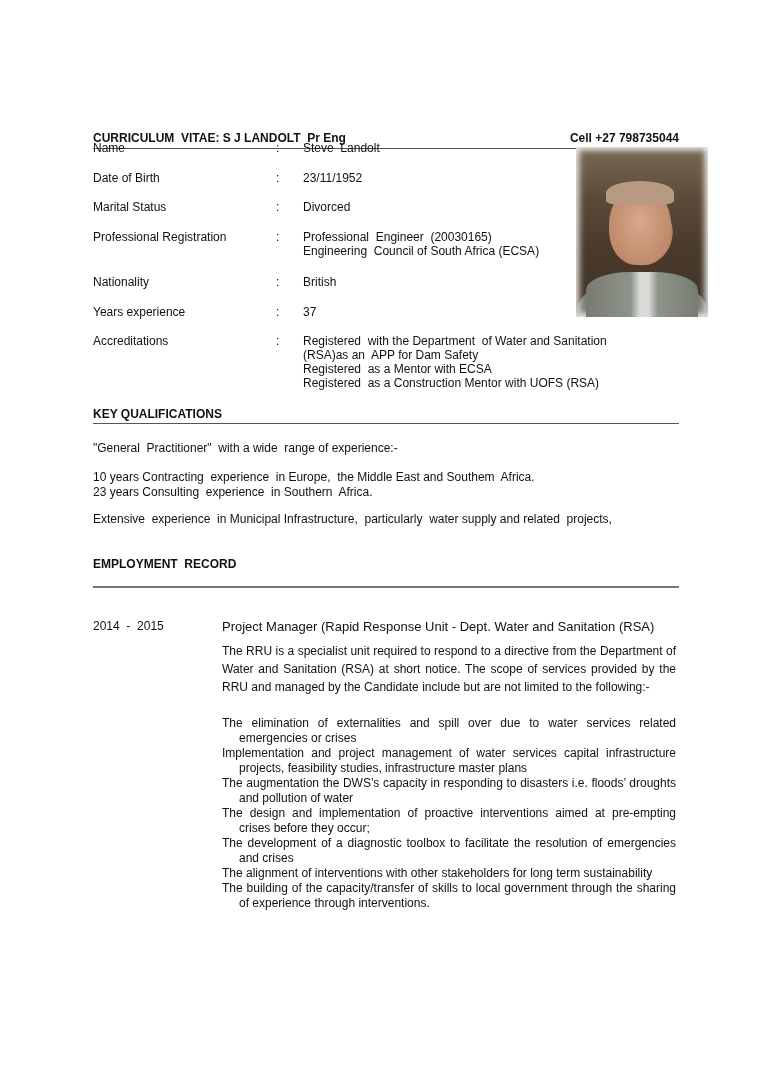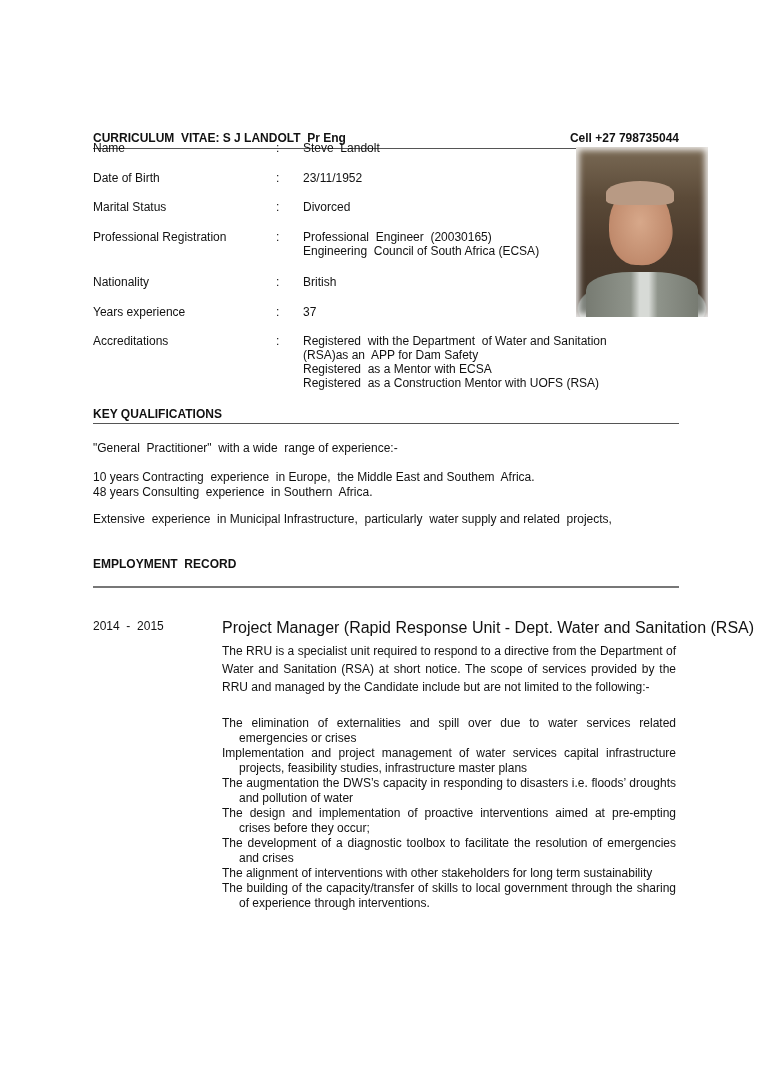--- a/index.html
+++ b/index.html
@@ -41,21 +41,21 @@
     background: #b89a84;
   }
   .photo-shirt {
     position: absolute; left: 10px; top: 125px; width: 112px; height: 45px;
     border-radius: 40% 40% 0 0;
     background: linear-gradient(90deg, #777b72 0%, #8f948b 40%, #d7dad6 48%, #d7dad6 56%, #8f948b 64%, #777b72 100%);
   }
   .section-title { position: absolute; left: 93px; font-weight: bold; font-size: 12px; }
   .para { position: absolute; left: 93px; width: 586px; font-size: 12px; line-height: 14px; }
   .emp-date { position: absolute; left: 93px; top: 619px; font-size: 12px; text-align: center; }
-  .emp-title { position: absolute; left: 222px; top: 619px; font-size: 16px; }
+  .emp-title { position: absolute; left: 222px; top: 619px; font-size: 13px; }
   .emp-desc {
     position: absolute; left: 222px; top: 642px; width: 454px;
     font-size: 12px; line-height: 18px; text-align: justify; text-align-last: left;
   }
   .bullets { position: absolute; left: 222px; top: 716px; width: 454px; font-size: 12px; line-height: 15px; }
   .bullet {
     text-align: justify; text-align-last: left;
     padding-left: 17px; text-indent: -17px; margin: 0;
   }
 </style>
@@ -127,21 +127,21 @@
     <div class="photo-shirt"></div>
     <div class="photo-face"></div>
     <div class="photo-hair"></div>
   </div>
 
   <div class="section-title" style="top:407px">KEY QUALIFICATIONS</div>
   <div class="rule" style="top:423px"></div>
 
   <div class="para" style="top:441px; white-space:pre">"General  Practitioner"  with a wide  range of experience:-</div>
   <div class="para" style="top:470px; white-space:pre">10 years Contracting  experience  in Europe,  the Middle East and Southem  Africa.</div>
-  <div class="para" style="top:485px; white-space:pre">48 years Consulting  experience  in Southern  Africa.</div>
+  <div class="para" style="top:485px; white-space:pre">23 years Consulting  experience  in Southern  Africa.</div>
   <div class="para" style="top:512px; white-space:pre">Extensive  experience  in Municipal Infrastructure,  particularly  water supply and related  projects,</div>
 
   <div class="section-title" style="top:557px; white-space:pre">EMPLOYMENT  RECORD</div>
   <div class="rule thick" style="top:586px"></div>
 
   <div class="emp-date" style="white-space:pre">2014  -  2015</div>
   <div class="emp-title">Project Manager (Rapid  Response Unit - Dept. Water and Sanitation (RSA)</div>
   <div class="emp-desc">The RRU is a specialist unit required to respond to a directive from the Department of Water and Sanitation (RSA) at short notice. The scope of services provided by the RRU and managed by the Candidate include but are not limited to the following:-</div>
 
   <div class="bullets">

